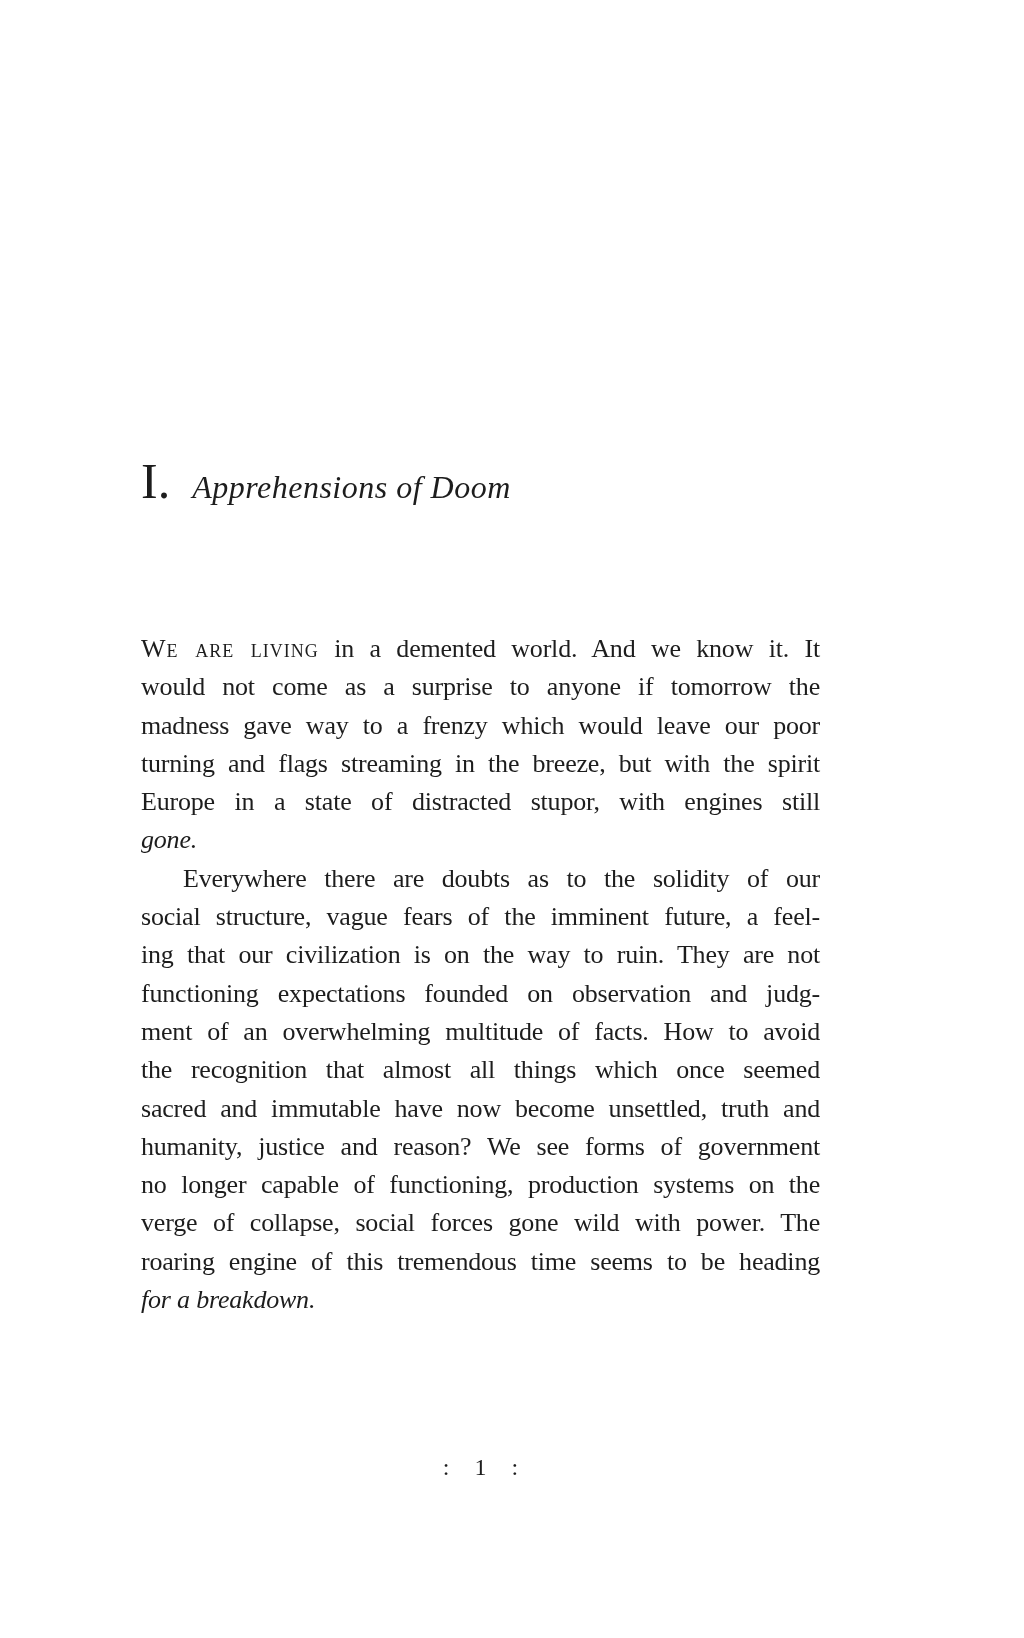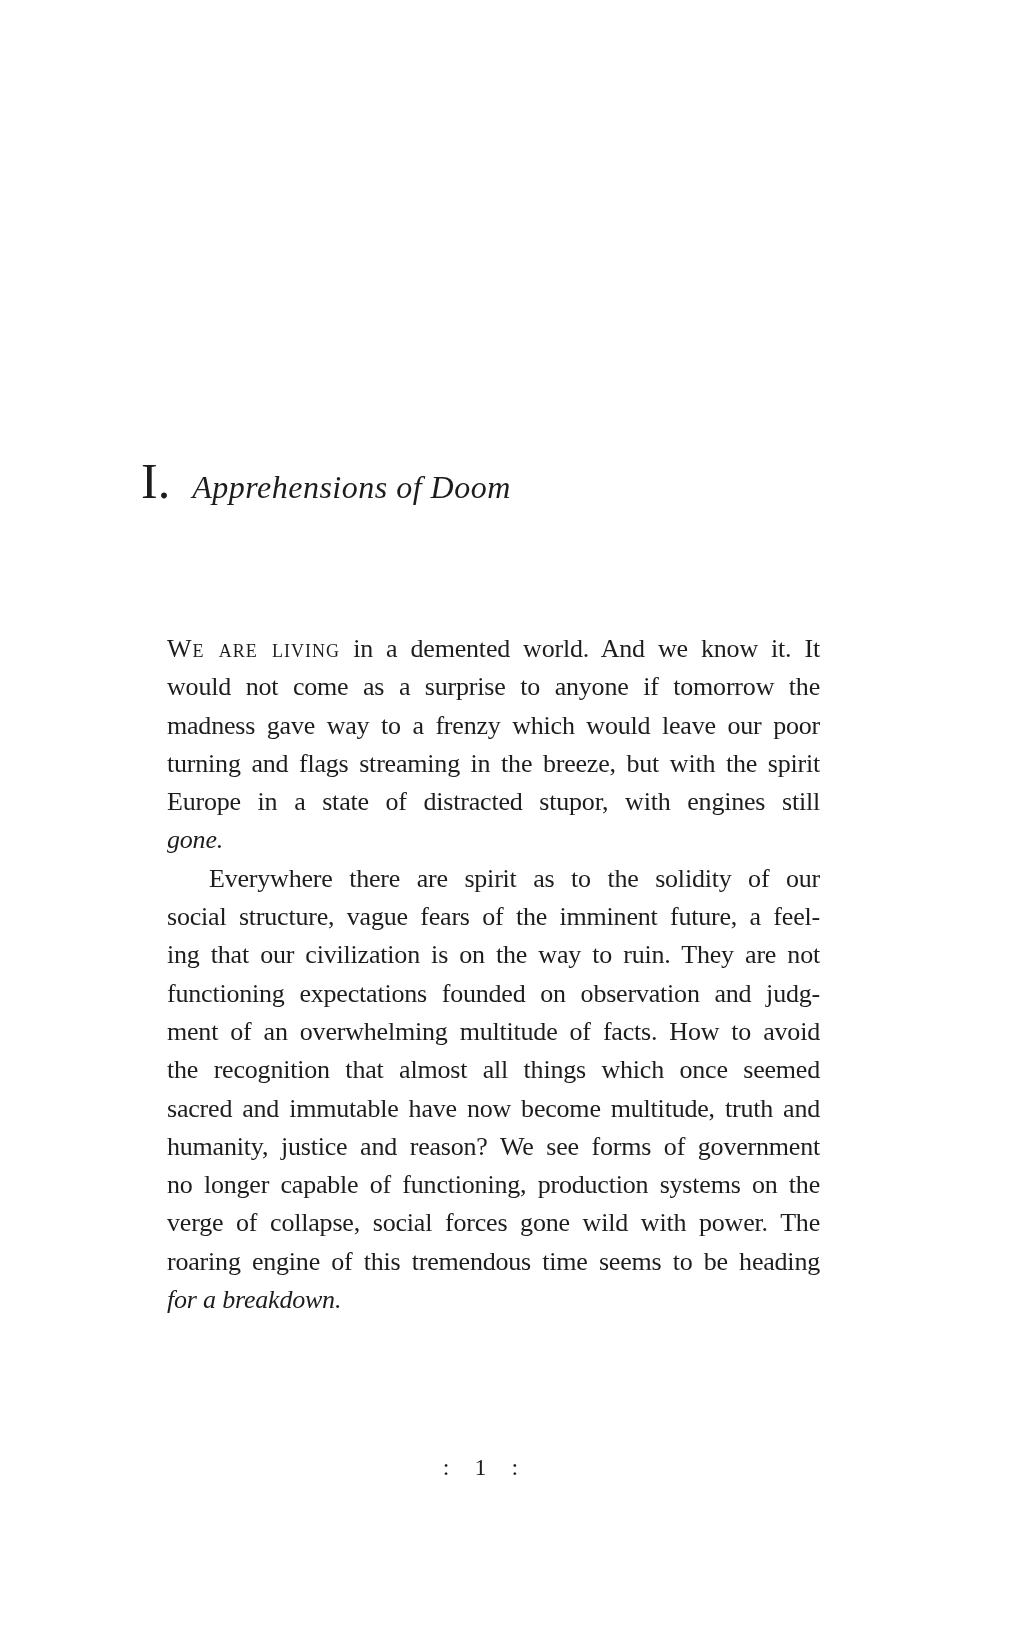--- a/index.html
+++ b/index.html
@@ -40,21 +40,20 @@
     left: 141px;
     top: 630px;
     width: 679px;
     font-size: 26px;
     line-height: 38.3px;
     letter-spacing: -0.2px;
   }
   .line {
     text-align: justify;
     text-align-last: justify;
-    margin-left: 26px;
   }
   .line.para-end {
     text-align-last: left;
     font-style: italic;
   }
   .line.indent {
     text-indent: 42px;
   }
   .smallcaps {
     font-variant: small-caps;
@@ -87,27 +86,27 @@
     <span class="chapter-title">Apprehensions of Doom</span>
   </div>
 
   <div class="body-text">
       <div class="line"><span class="smallcaps">We are living</span> in a demented world. And we know it. It</div>
       <div class="line">would not come as a surprise to anyone if tomorrow the</div>
       <div class="line">madness gave way to a frenzy which would leave our poor</div>
       <div class="line">turning and flags streaming in the breeze, but with the spirit</div>
       <div class="line">Europe in a state of distracted stupor, with engines still</div>
       <div class="line para-end">gone.</div>
-      <div class="line indent">Everywhere there are spirit as to the solidity of our</div>
+      <div class="line indent">Everywhere there are doubts as to the solidity of our</div>
       <div class="line">social structure, vague fears of the imminent future, a feel-</div>
       <div class="line">ing that our civilization is on the way to ruin. They are not</div>
       <div class="line">functioning expectations founded on observation and judg-</div>
       <div class="line">ment of an overwhelming multitude of facts. How to avoid</div>
       <div class="line">the recognition that almost all things which once seemed</div>
-      <div class="line">sacred and immutable have now become multitude, truth and</div>
+      <div class="line">sacred and immutable have now become unsettled, truth and</div>
       <div class="line">humanity, justice and reason? We see forms of government</div>
       <div class="line">no longer capable of functioning, production systems on the</div>
       <div class="line">verge of collapse, social forces gone wild with power. The</div>
       <div class="line">roaring engine of this tremendous time seems to be heading</div>
       <div class="line para-end">for a breakdown.</div>
     </div>
 
   <div class="page-footer">
     <span class="footer-ornament">:</span><span class="footer-pagenum">1</span><span class="footer-ornament">:</span>
   </div>

